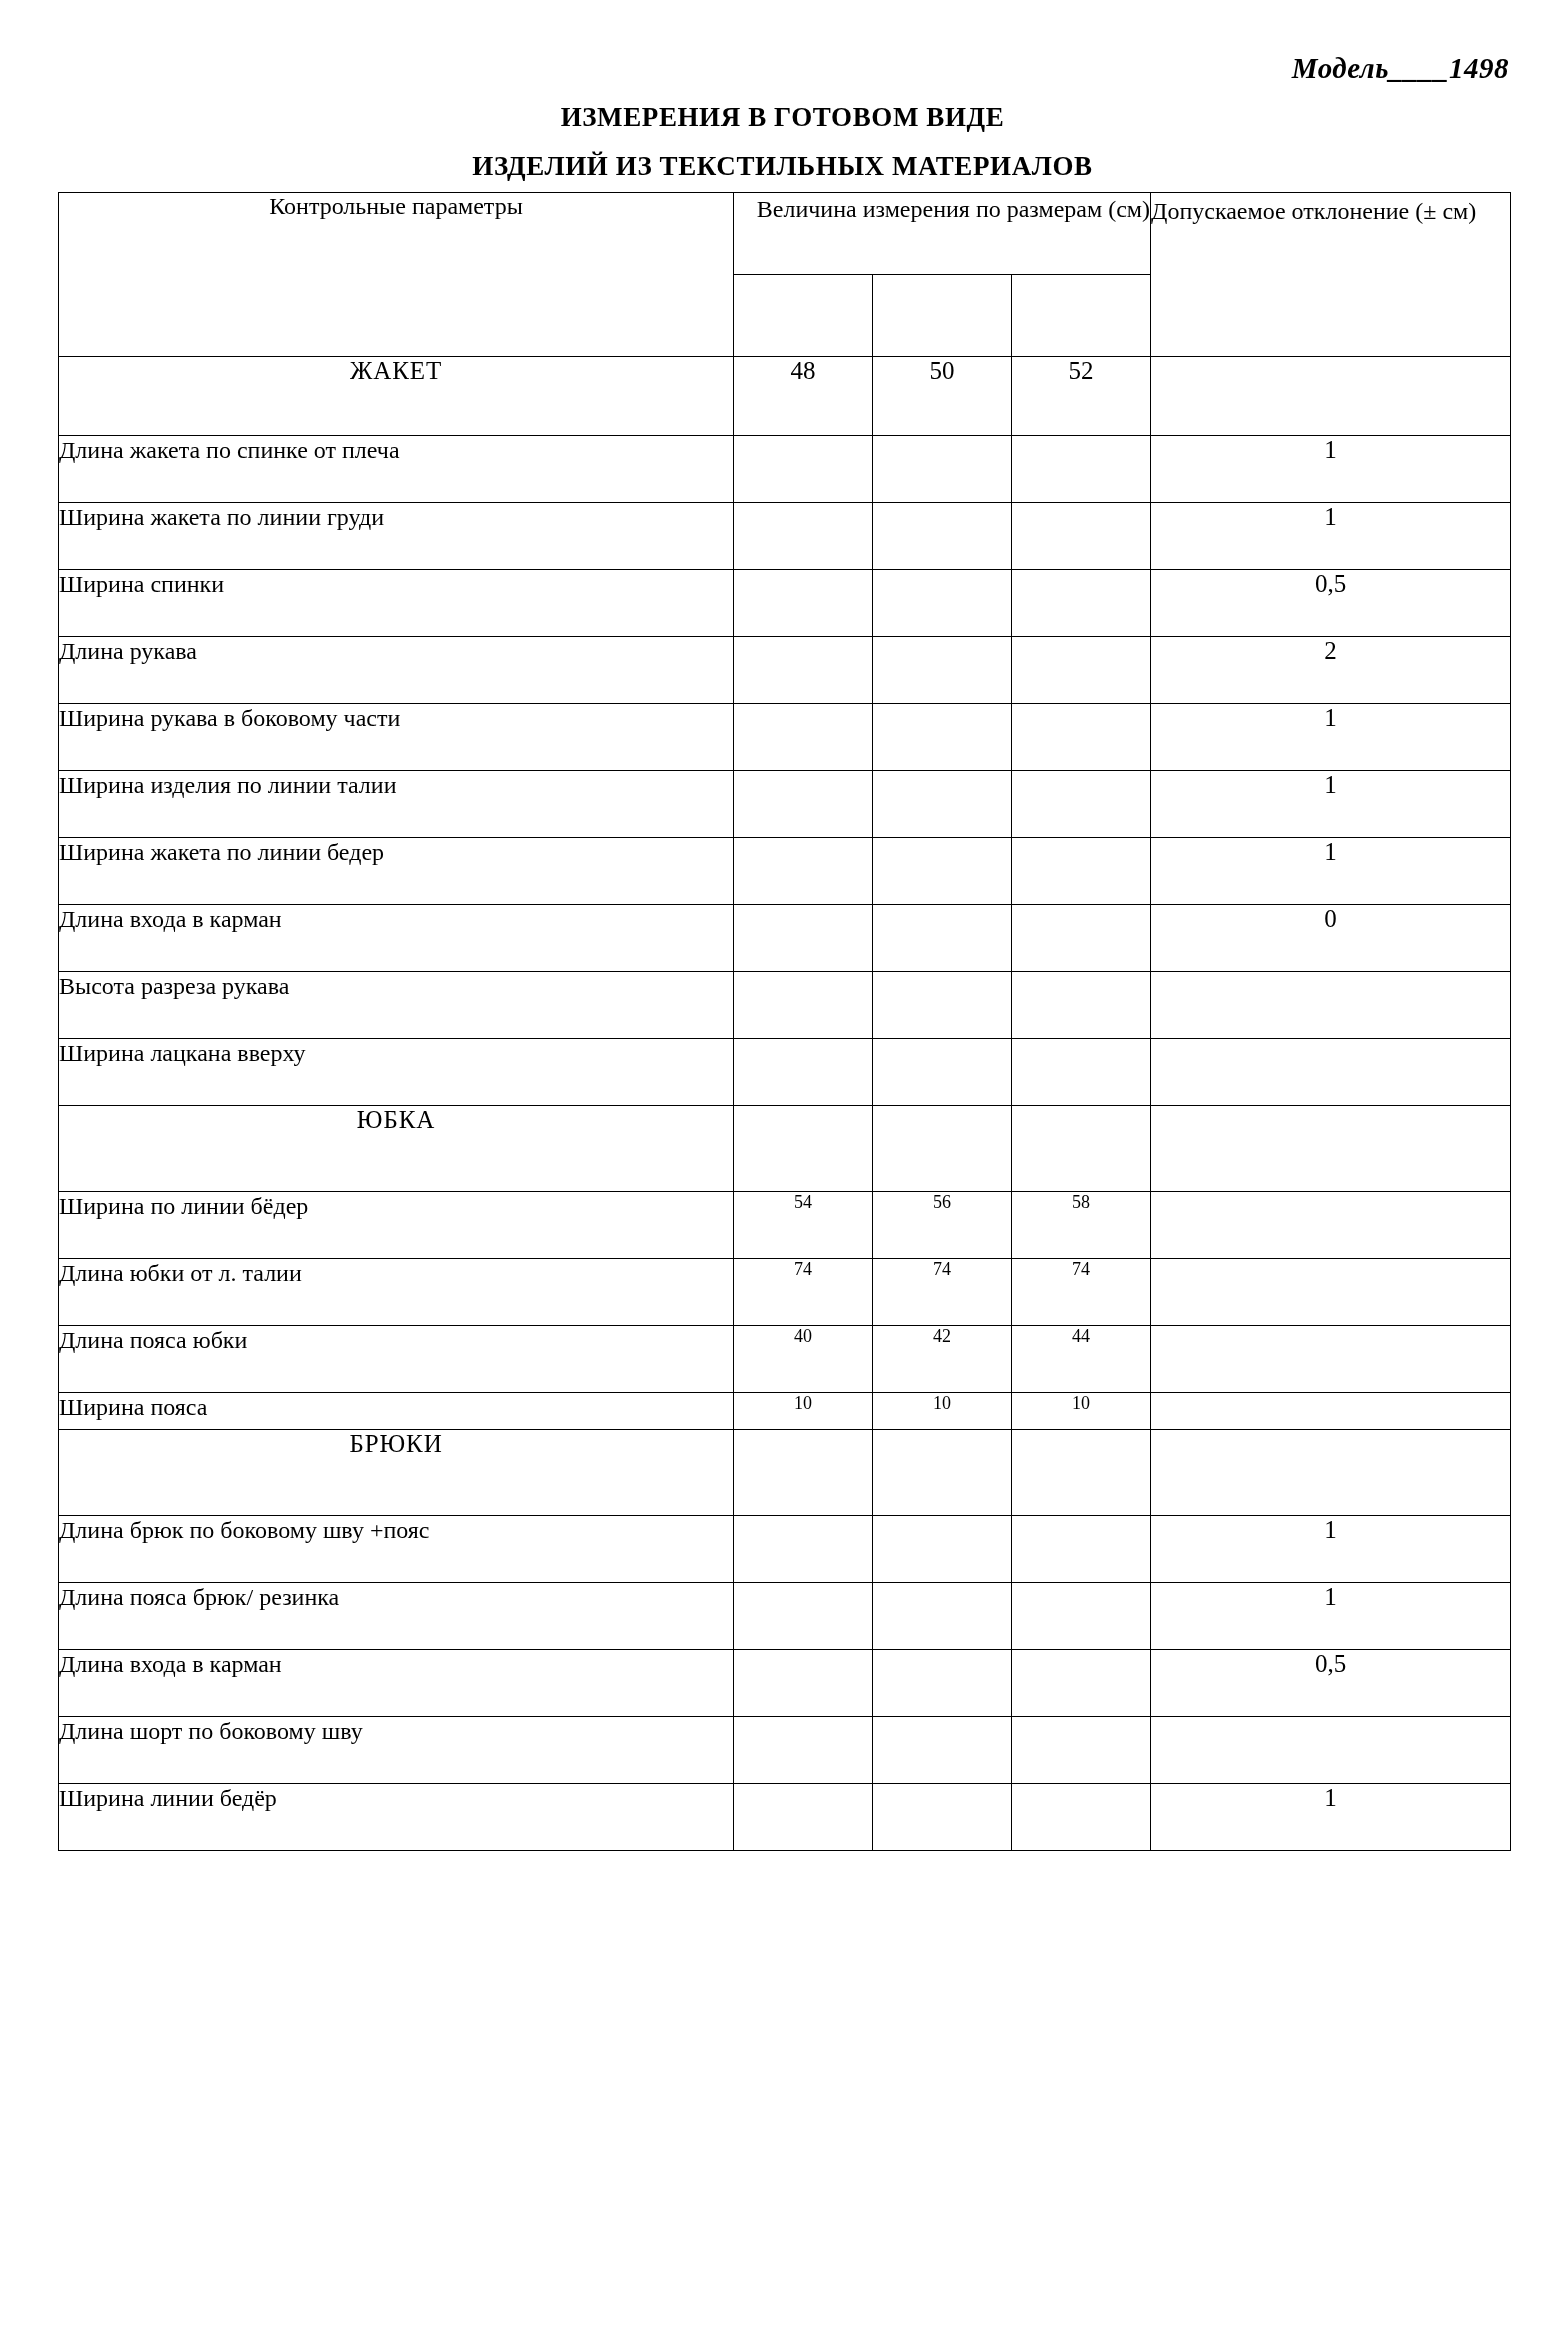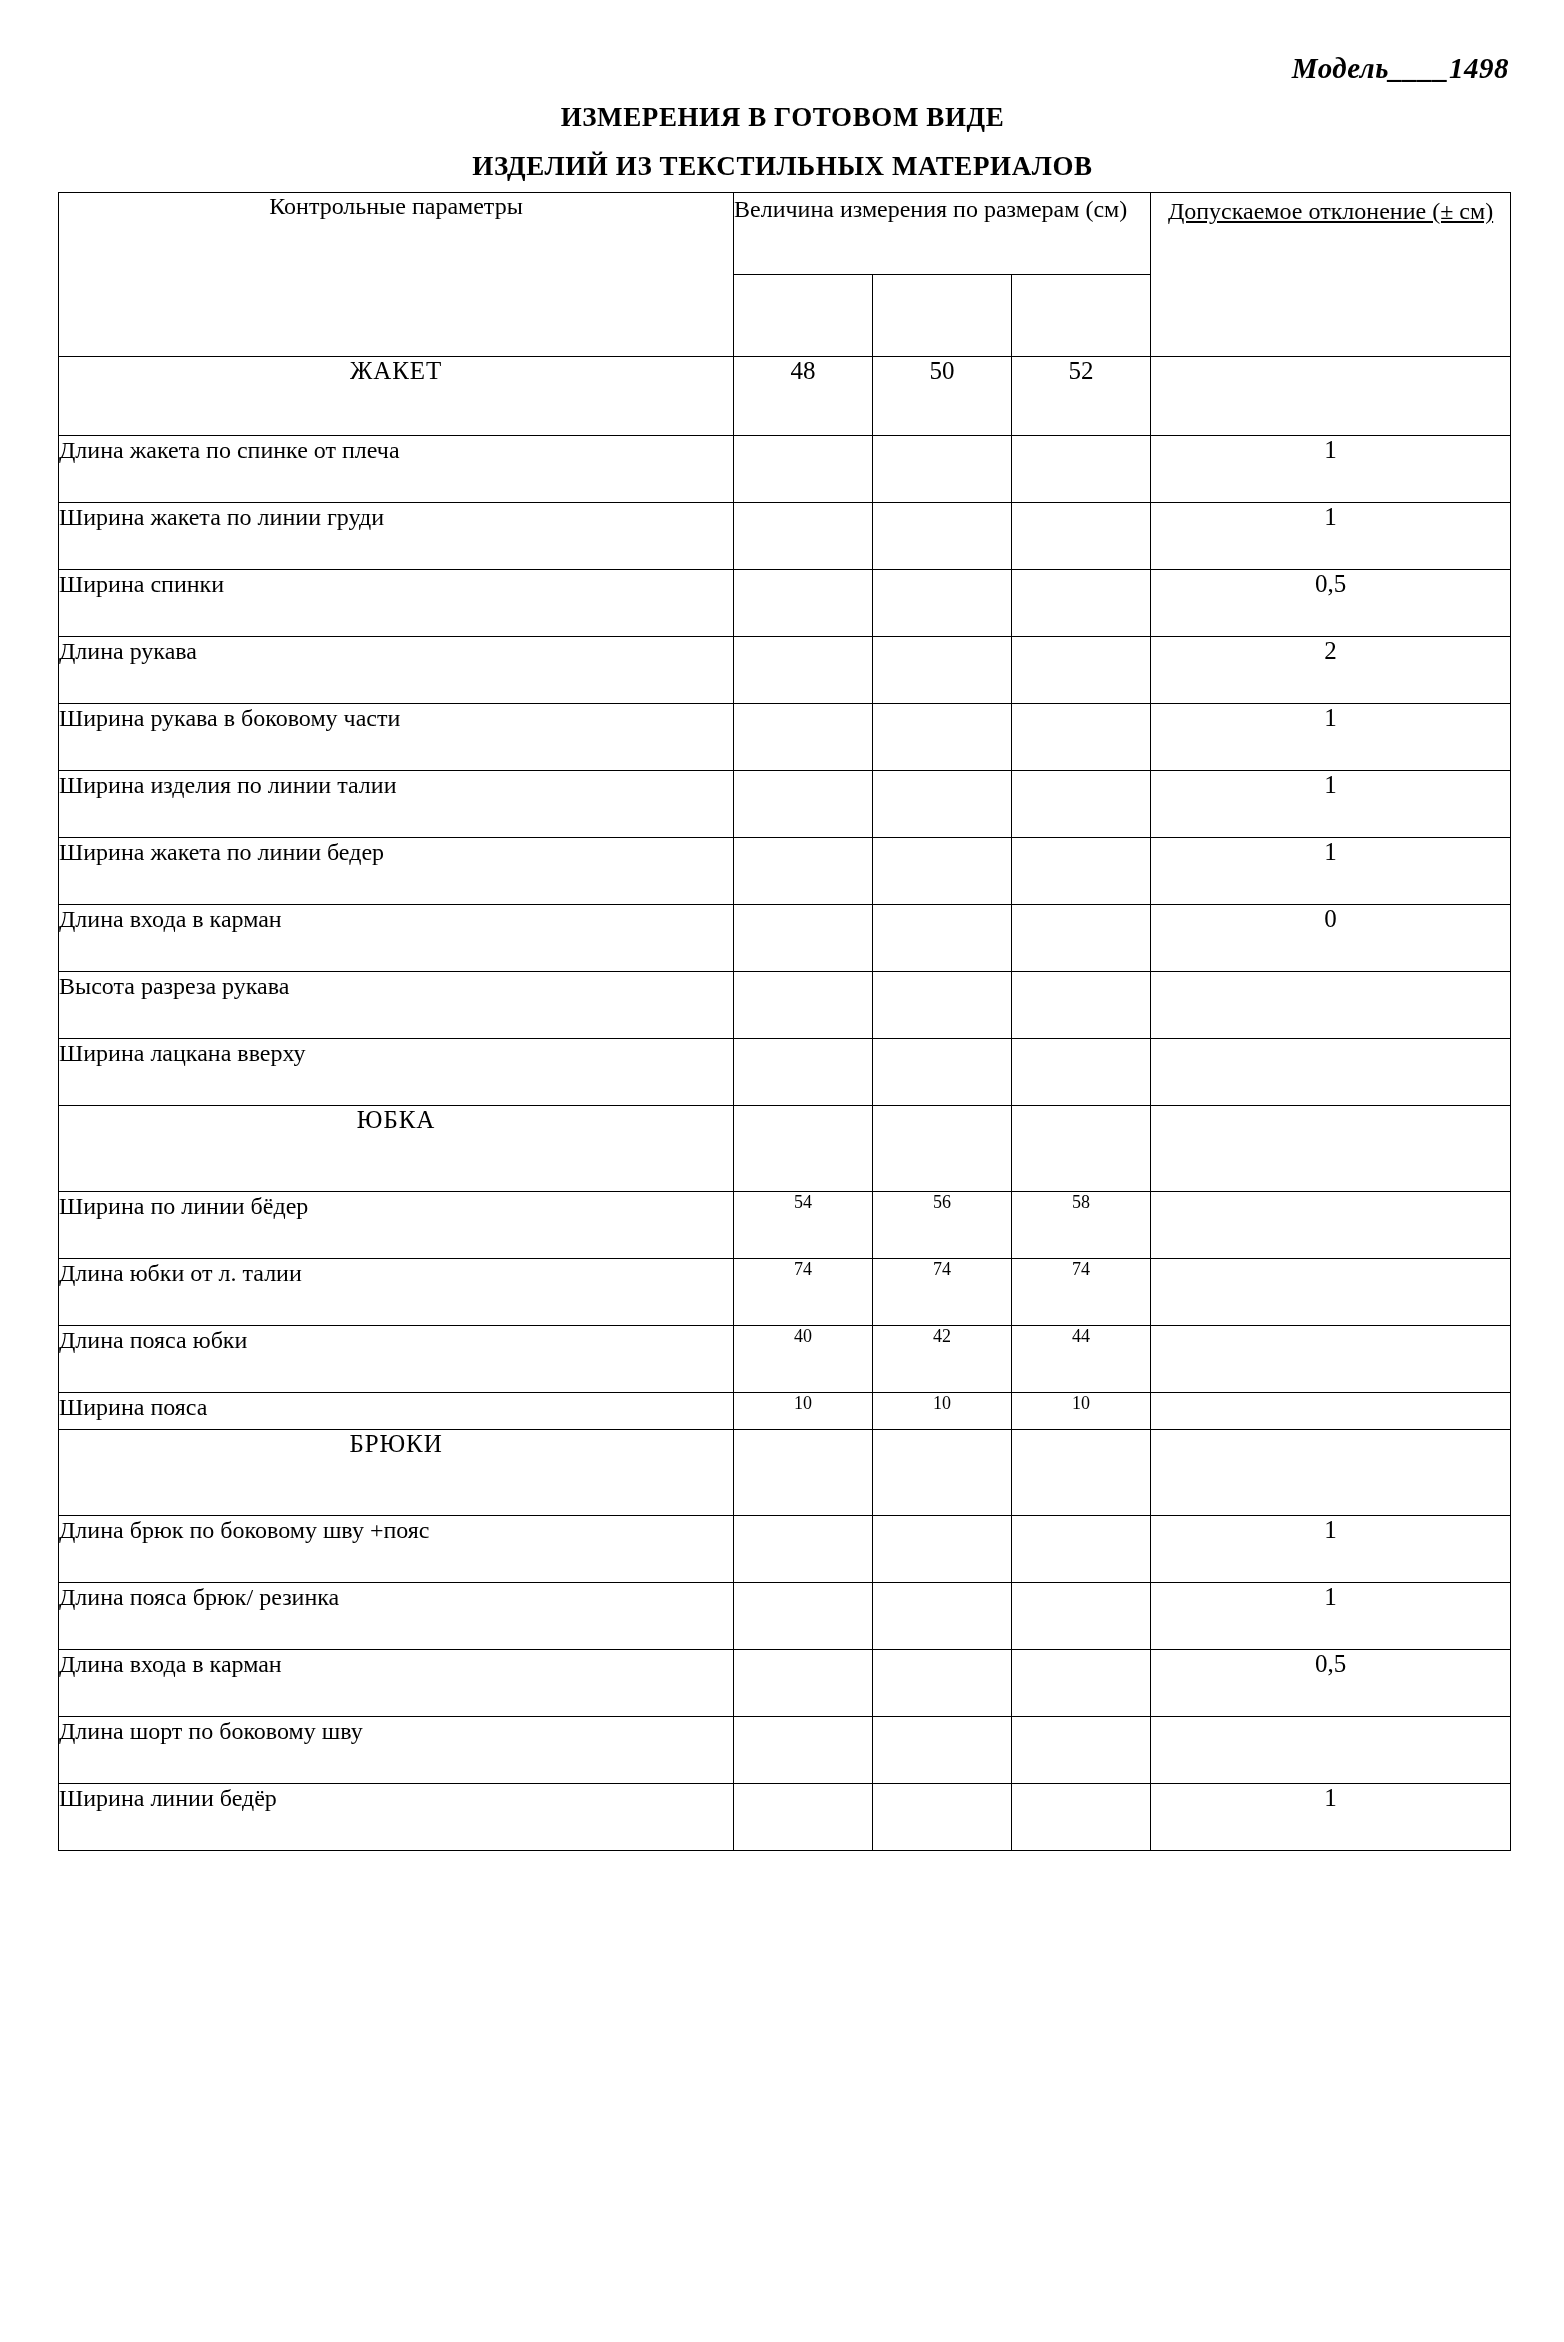--- a/index.html
+++ b/index.html
@@ -80,36 +80,35 @@
   
   .h-param {
     height: 161px;
     text-align: center;
     vertical-align: top;
     padding-top: 43px;
     font-size: 24px;
   }
   .h-sizes {
     height: 81px;
-    text-align: left;
+    text-align: right;
     vertical-align: top;
     padding-top: 26px;
     font-size: 24px;
     line-height: 32px;
   }
   .h-sizeblank {
     height: 81px;
   }
   .h-dev {
-    text-align: center;
+    text-align: left;
     vertical-align: top;
     padding: 43px 7.5px 0 15px;
     font-size: 24px;
     line-height: 37px;
-    text-decoration: underline;
   }
 
   
   .sec-name {
     text-align: center;
     vertical-align: middle;
     font-size: 25px;
     letter-spacing: 0.9px;
     padding-left: 56px;
   }

